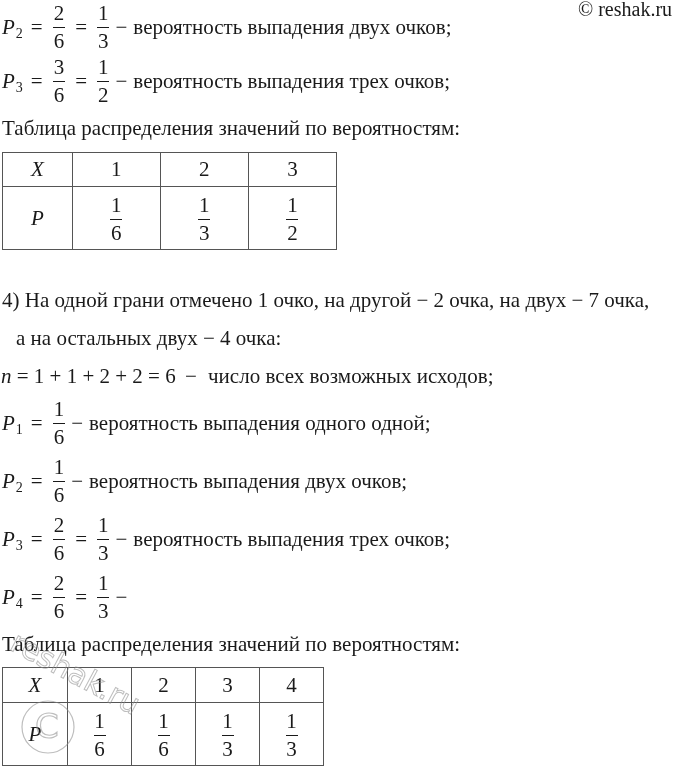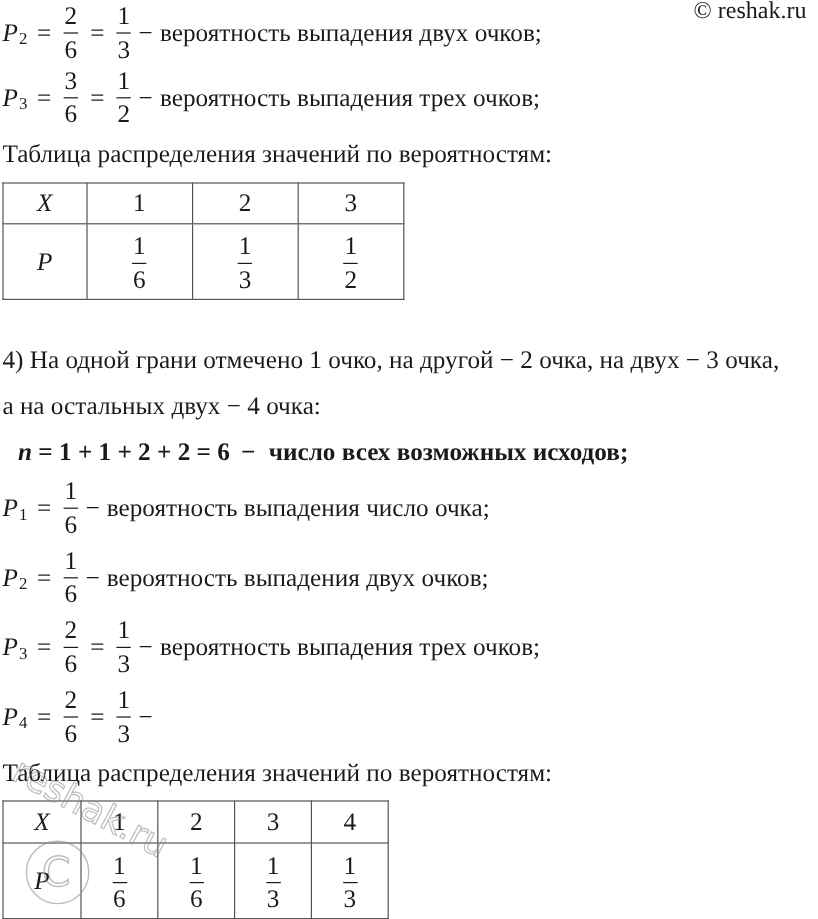--- a/index.html
+++ b/index.html
@@ -98,40 +98,40 @@
           </span></td>
     <td><span class="frac">
             <span class="num">1</span>
             <span class="bar"></span>
             <span class="den">2</span>
           </span></td>
   </tr>
 </tbody>
   </table>
 
-<div class="abs" style="left:2px; top:288px;">4) На одной грани отмечено 1 очко, на другой − 2 очка, на двух − 3 очка,</div>
-<div class="abs" style="left:2px; top:326px;">а на остальных двух − 4 очка:</div>
-<div class="abs" style="left:15px; top:364px;font-weight:bold;">
+<div class="abs" style="left:2px; top:288px;">4) На одной грани отмечено 1 очко, на другой − 2 очка, на двух − 7 очка,</div>
+<div class="abs" style="left:16px; top:326px;">а на остальных двух − 4 очка:</div>
+<div class="abs" style="left:1px; top:364px;">
   <span class="var">n</span>
   <span>= 1 + 1 + 2 + 2 = 6</span>
   <span class="dash">−</span>
   <span>число всех возможных исходов;</span>
 </div>
 
 <div class="abs line" style="left:2px; top:400px;">
   <span class="var">P</span>
     <span class="sub">1</span>
   <span class="eq">=</span>
   <span class="frac">
       <span class="num">1</span>
       <span class="bar"></span>
       <span class="den">6</span>
     </span>
   <span class="dash">−</span>
-  <span>вероятность выпадения число очка;</span>
+  <span>вероятность выпадения одного одной;</span>
 </div>
 
 <div class="abs line" style="left:2px; top:458px;">
   <span class="var">P</span>
     <span class="sub">2</span>
   <span class="eq">=</span>
   <span class="frac">
       <span class="num">1</span>
       <span class="bar"></span>
       <span class="den">6</span>

